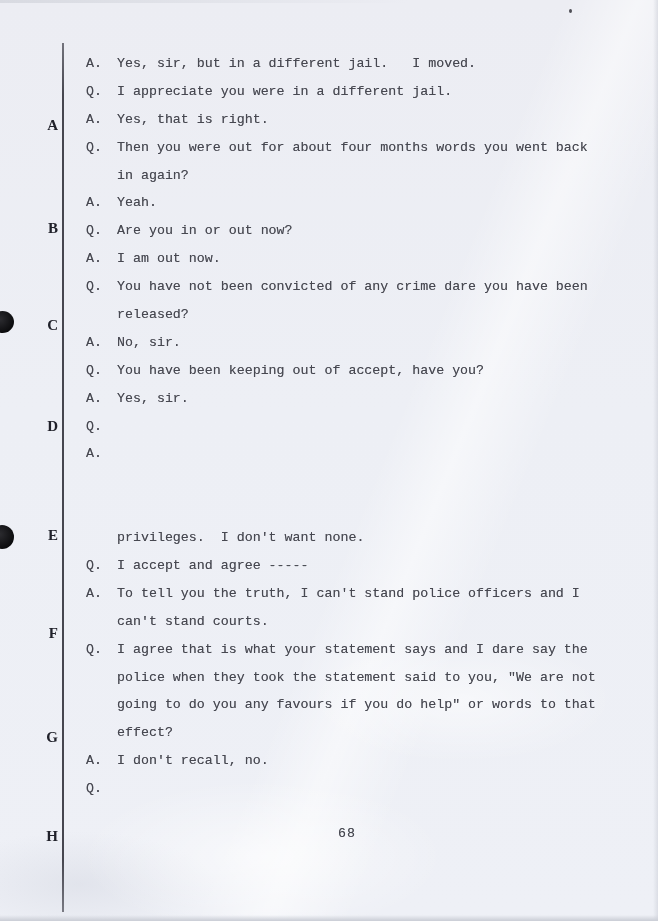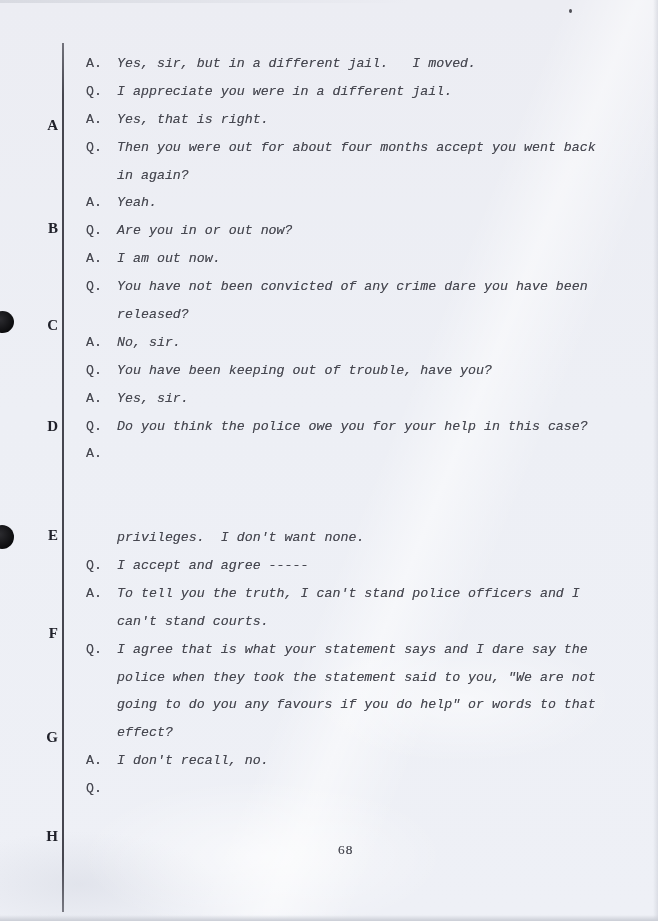--- a/index.html
+++ b/index.html
@@ -65,30 +65,29 @@
   
   .transcript {
     position: absolute; left: 86px; top: 50px; width: 540px;
     font-family: "Liberation Mono", "DejaVu Sans Mono", monospace;
     font-size: 13.3px;
     color: #474851;
     text-shadow: 0 0 0.5px rgba(71,72,81,0.55);
   }
   .line { display: flex; height: 27.9px; line-height: 27.9px; }
   .pfx { flex: none; width: 31px; white-space: pre; }
-  .txt { flex: none; white-space: pre; font-style: italic; }
+  .txt { flex: none; white-space: pre; }
   
   .page-number {
     position: absolute; left: 338px; top: 824px;
-    font-family: Liberation Serif, serif;
+    font-family: Liberation Mono, monospace;
     font-size: 13.3px; line-height: 20px;
     color: #474851;
     text-shadow: 0 0 0.5px rgba(71,72,81,0.55);
     letter-spacing: 1px;
-    margin-top: 16px;
   }
 </style>
 </head>
 <body>
 
 <div class="page">
 
   <div class="top-edge"></div>
   <div class="right-edge"></div>
   <div class="bottom-edge"></div>
@@ -116,21 +115,21 @@
     <div class="line">
         <span class="pfx">Q.</span>
         <span class="txt">I appreciate you were in a different jail.</span>
       </div>
     <div class="line">
         <span class="pfx">A.</span>
         <span class="txt">Yes, that is right.</span>
       </div>
     <div class="line">
         <span class="pfx">Q.</span>
-        <span class="txt">Then you were out for about four months accept you went back</span>
+        <span class="txt">Then you were out for about four months words you went back</span>
       </div>
     <div class="line">
         <span class="pfx"></span>
         <span class="txt">in again?</span>
       </div>
     <div class="line">
         <span class="pfx">A.</span>
         <span class="txt">Yeah.</span>
       </div>
     <div class="line">
@@ -148,29 +147,28 @@
     <div class="line">
         <span class="pfx"></span>
         <span class="txt">released?</span>
       </div>
     <div class="line">
         <span class="pfx">A.</span>
         <span class="txt">No, sir.</span>
       </div>
     <div class="line">
         <span class="pfx">Q.</span>
-        <span class="txt">You have been keeping out of trouble, have you?</span>
+        <span class="txt">You have been keeping out of accept, have you?</span>
       </div>
     <div class="line">
         <span class="pfx">A.</span>
         <span class="txt">Yes, sir.</span>
       </div>
     <div class="line">
         <span class="pfx">Q.</span>
-        <span class="txt">Do you think the police owe you for your help in this case?</span>
       </div>
     <div class="line">
         <span class="pfx">A.</span>
       </div>
     <div class="line">
         <span class="pfx"></span>
       </div>
     <div class="line">
         <span class="pfx"></span>
       </div>

